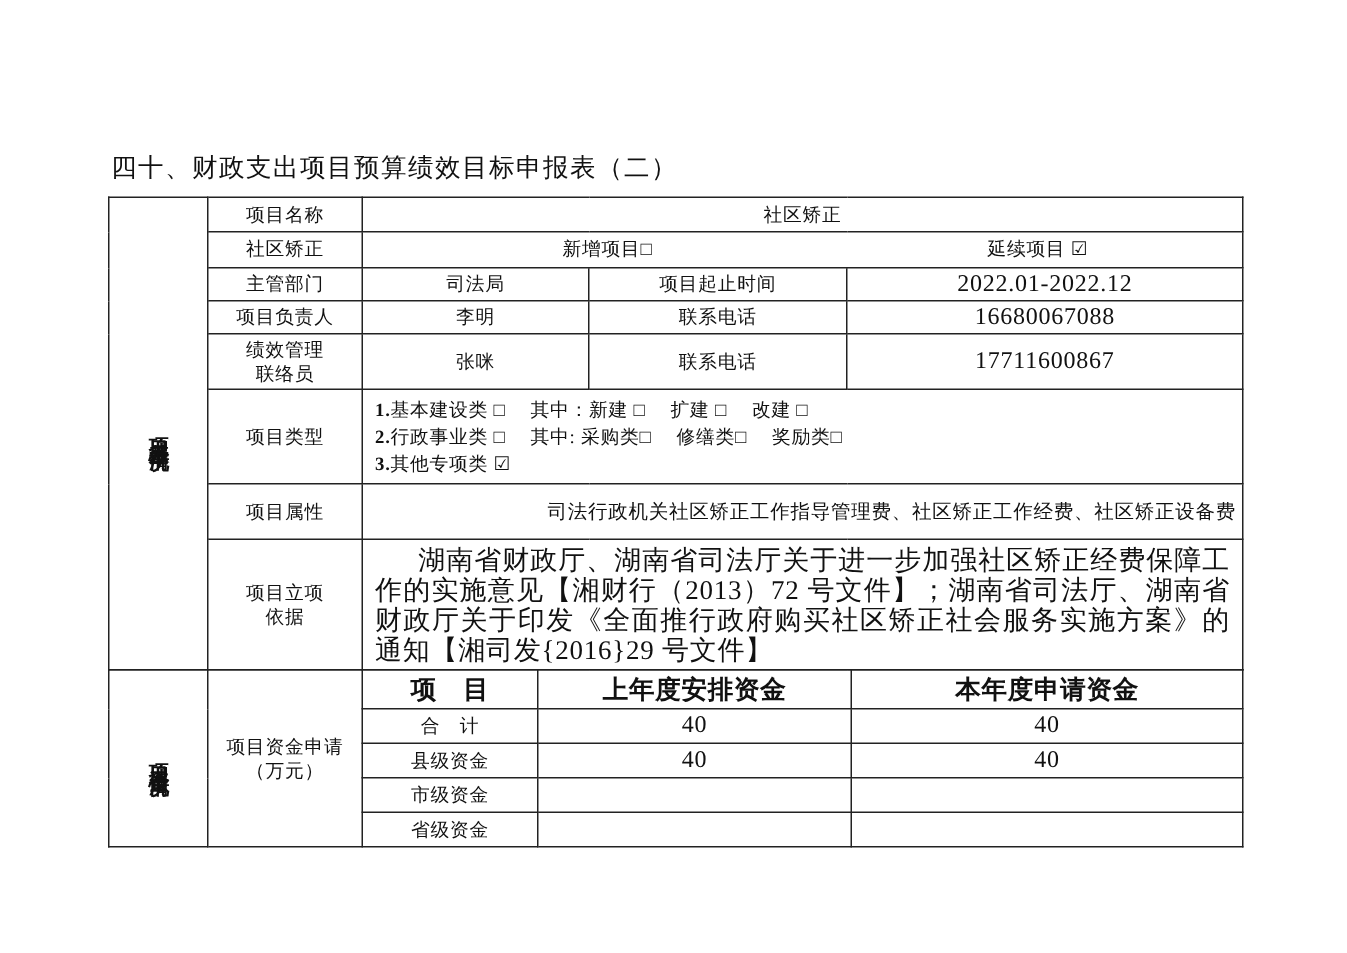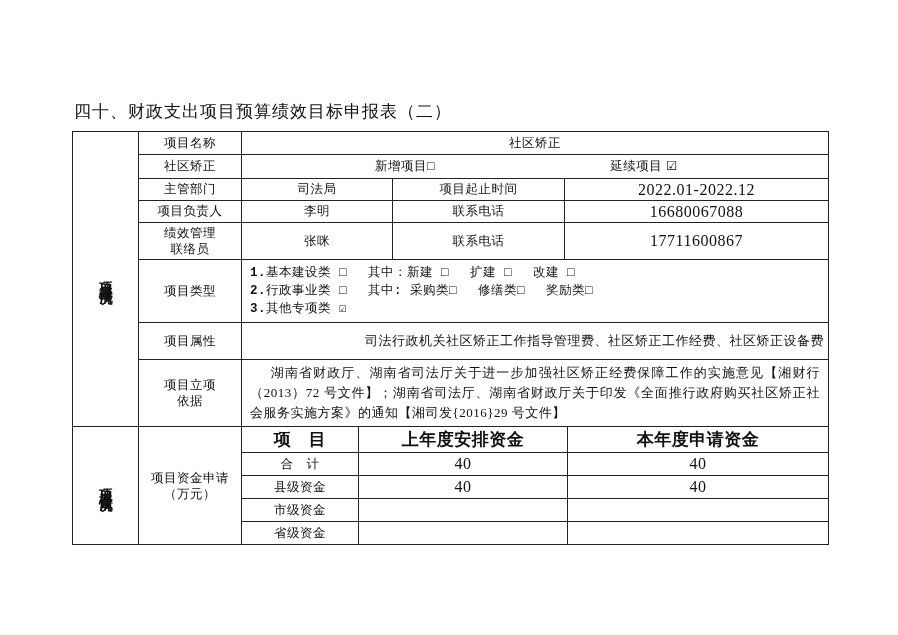--- a/index.html
+++ b/index.html
@@ -41,31 +41,31 @@
   .vlabel {
     writing-mode: vertical-rl;
     text-orientation: upright;
     font-weight: bold;
     font-size: 13.5px;
     letter-spacing: 2px;
     margin: 0 auto;
     display: inline-block;
   }
   .left { text-align: right; padding-left: 8px; }
-  .attr-flex { display: flex; width: 100%; }
+  .attr-flex { display: flex; width: 100%; gap: 48px; }
   .attr-flex .opt-a { flex: 0 0 55%; text-align: center; }
   .attr-flex .opt-b { flex: 0 0 45%; text-align: center; padding-right: 100px; }
   .type-cell { text-align: left; padding: 4px 0 4px 8px; line-height: 18px; }
-  .type-line { white-space: pre-wrap; font-family: Liberation Mono, monospace; }
+  .type-line { white-space: pre-wrap; }
   .type-num { font-weight: bold; }
   .basis-cell {
     text-align: justify;
     padding: 3px 8px;
     line-height: 20px;
-    font-size: 13px;
+    font-size: 18px;
   }
   .basis-text { text-indent: 1.6em; }
   .two-line { line-height: 16px; padding: 2px 2px; }
   .fund-head th { font-weight: bold; font-size: 17px; }
   .num-cell { font-size: 16px; }
 </style>
 </head>
 <body>
 
 <div class="doc-title">四十、财政支出项目预算绩效目标申报表（二）</div>

